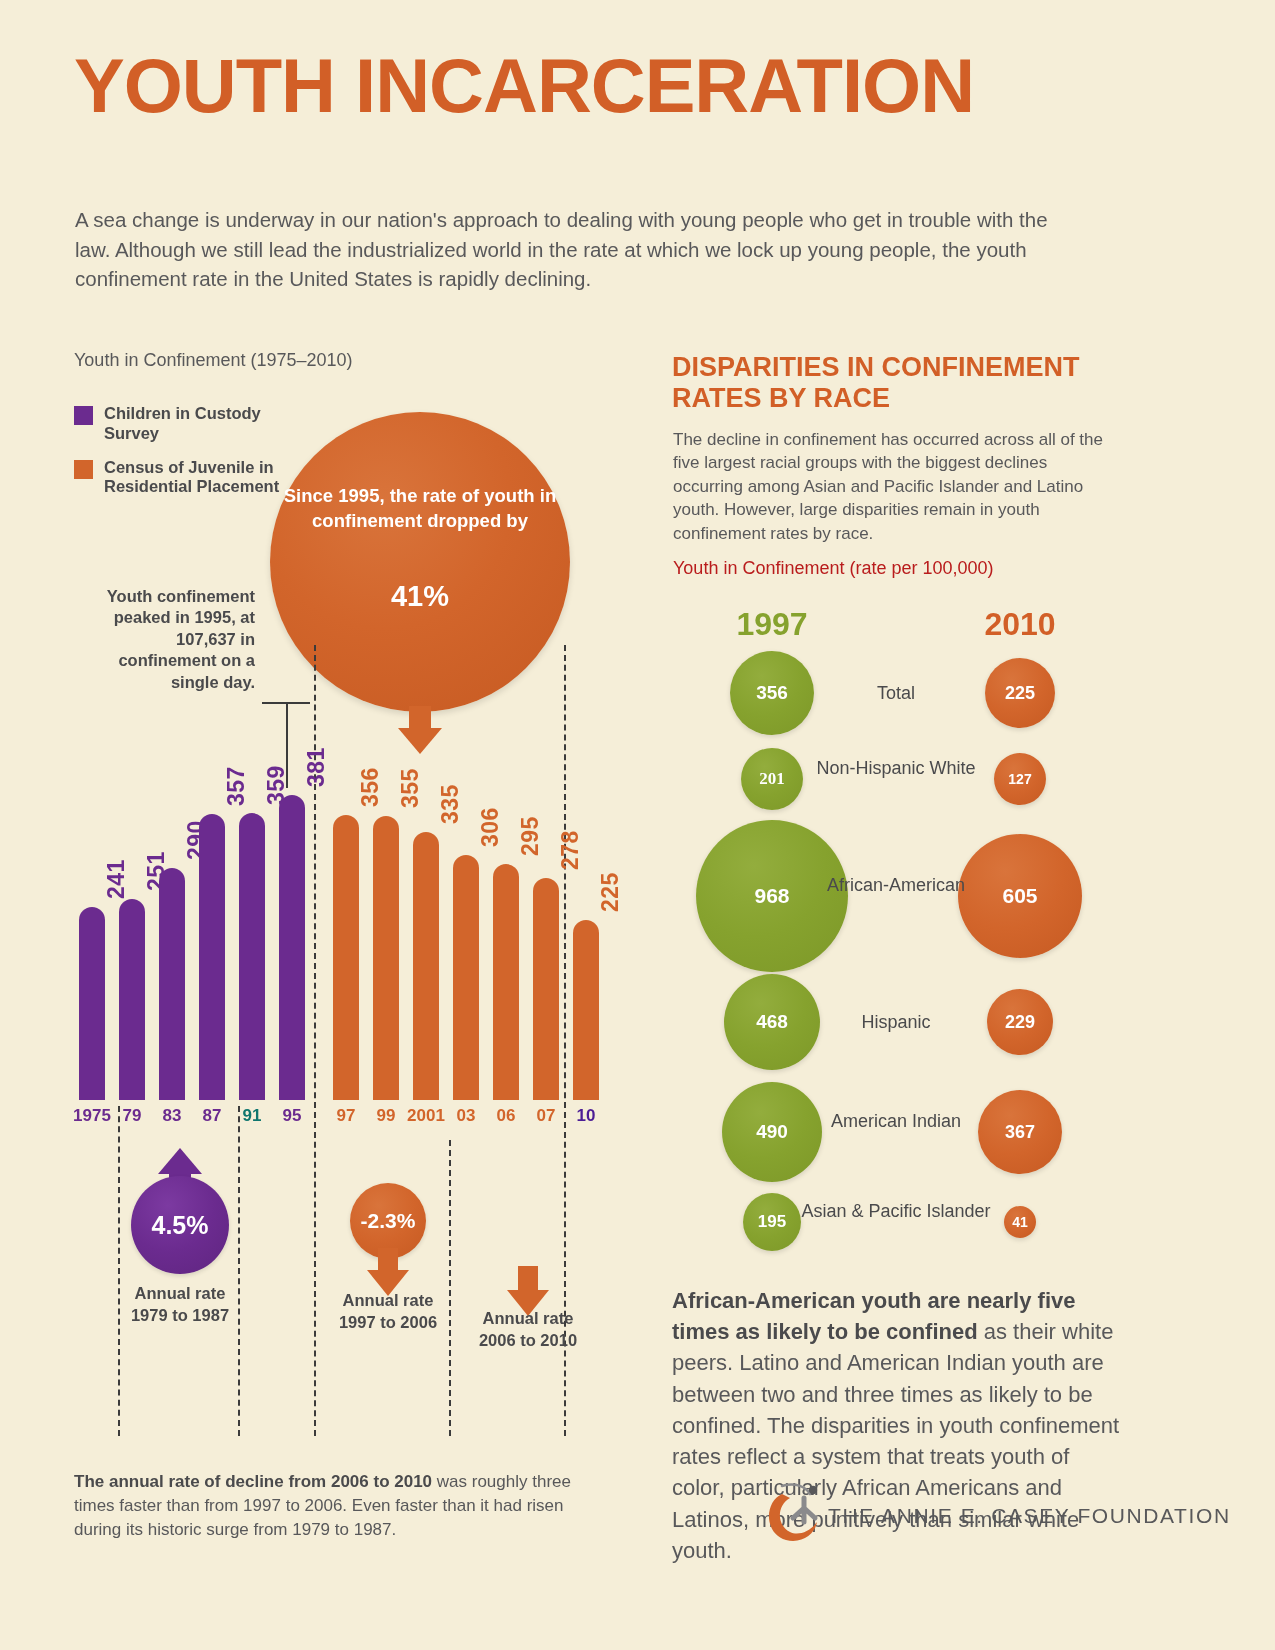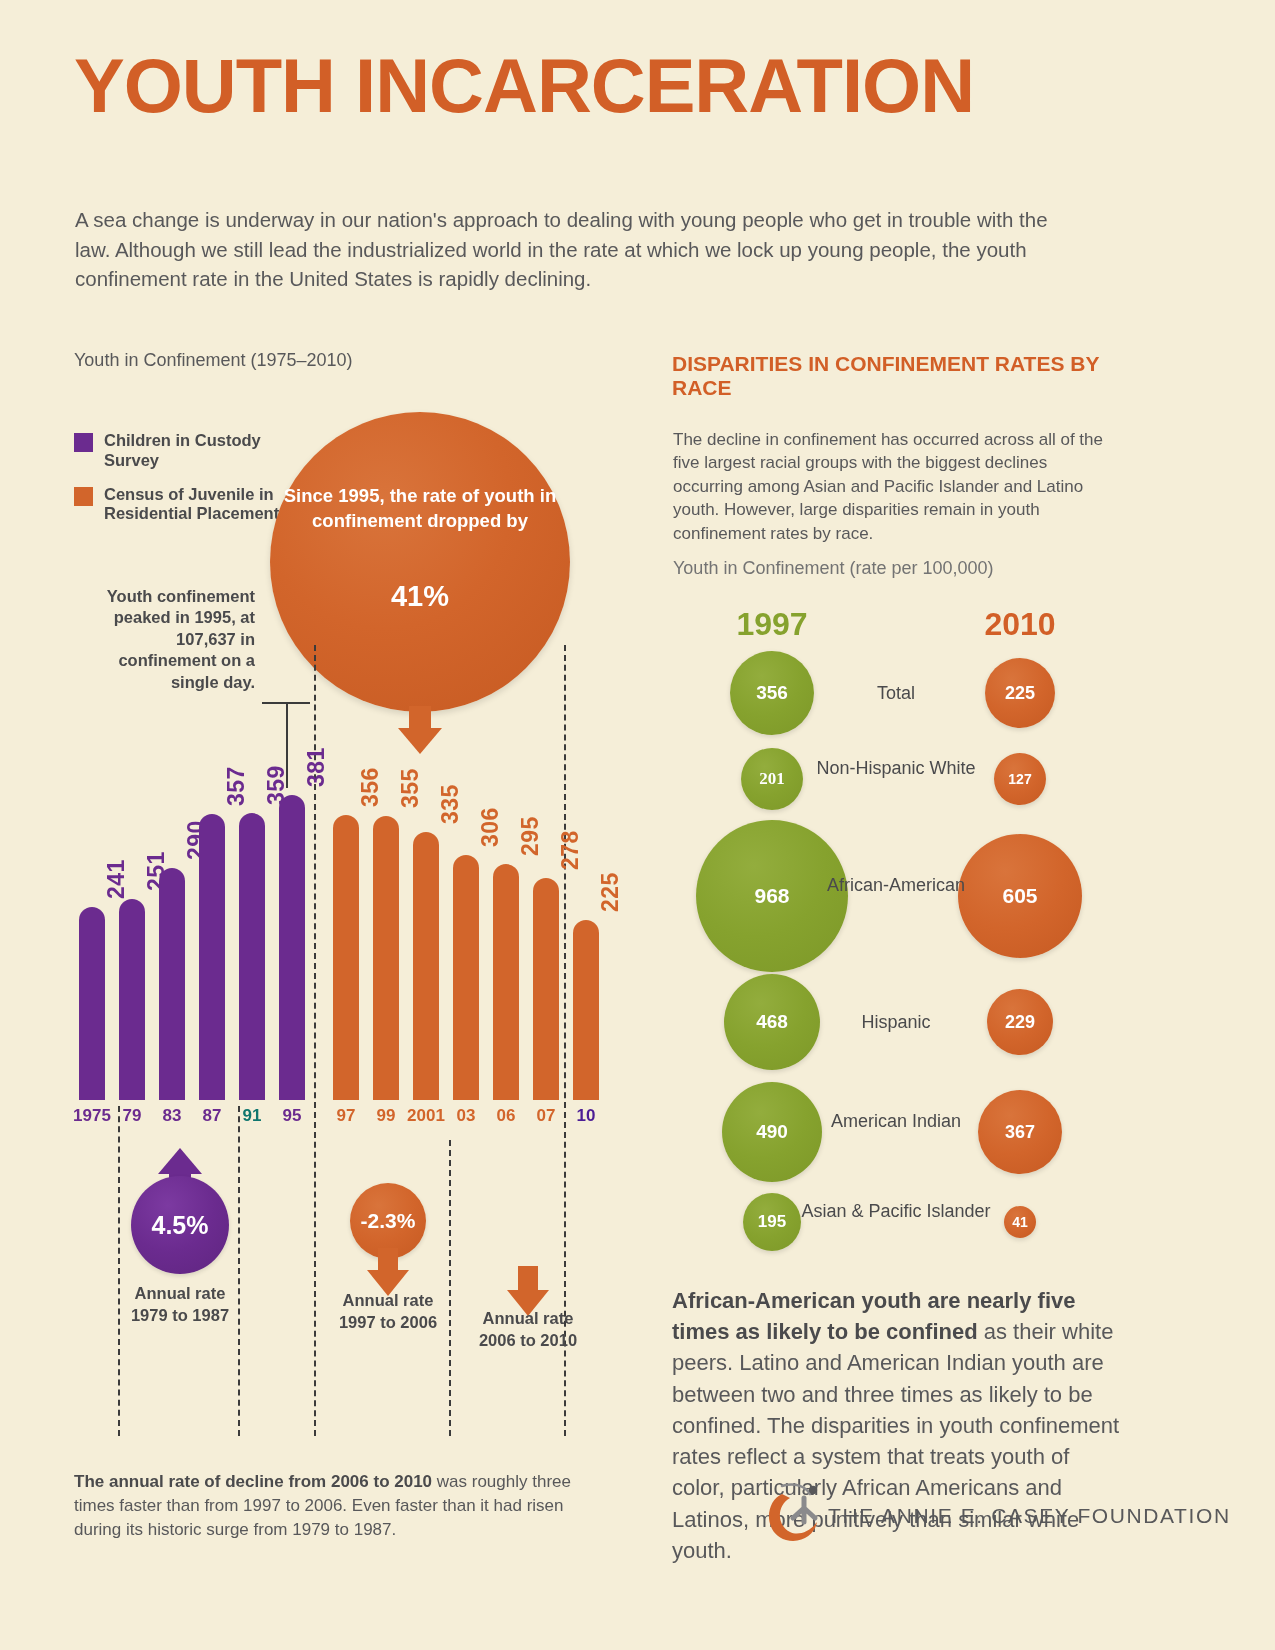--- a/index.html
+++ b/index.html
@@ -26,21 +26,21 @@
   #intro {
     position:absolute; left:75px; top:205px; width:990px;
     font-size:20.5px; line-height:1.45; color:#58585a;
   }
 
   
   #left-caption {
     position:absolute; left:74px; top:350px;
     font-size:18px; color:#58585a;
   }
-  .legend { position:absolute; left:74px;margin-top:27px; }
+  .legend { position:absolute; left:74px; }
   .legend-row { display:flex; align-items:flex-start; margin-bottom:14px; }
   .swatch { width:19px; height:19px; flex:0 0 19px; margin-right:11px; margin-top:2px; }
   .legend-label { font-size:16.5px; font-weight:bold; color:#4a4a4c; line-height:1.2; max-width:180px; }
 
   
   #balloon {
     position:absolute; left:270px; top:412px;
     width:300px; height:300px; border-radius:50%;
     background:radial-gradient(circle at 38% 30%, #d9743b 0%, #d2652b 45%, #c65a22 100%);
     box-shadow:0 3px 6px rgba(0,0,0,0.12);
@@ -118,29 +118,29 @@
 
   #footnote-left {
     position:absolute; left:74px; top:1470px; width:520px;
     font-size:17px; line-height:1.42; color:#58585a;
   }
   #footnote-left b { color:#4a4a4c; }
 
   
   #right-title {
     position:absolute; left:672px; top:352px; width:470px;
-    font-size:21px; font-weight:bold; color:#d25f27; line-height:1.16;
+    font-size:27px; font-weight:bold; color:#d25f27; line-height:1.16;
   }
   #right-intro {
     position:absolute; left:673px; top:428px; width:440px;
     font-size:17px; line-height:1.38; color:#58585a;
   }
   #right-caption {
     position:absolute; left:673px; top:558px;
-    font-size:18px; color:#737373;text-align:center;
+    font-size:18px; color:#b91c1c;text-align:center;
   }
   #hdr-1997, #hdr-2010 {
     position:absolute; top:606px; font-size:32px; font-weight:bold; text-align:center; width:160px;
   }
   #hdr-1997 { left:692px; color:#86a22e; }
   #hdr-2010 { left:940px; color:#d25f27; }
   .circle {
     position:absolute; border-radius:50%;
     display:flex; align-items:center; justify-content:center;
     color:#fff; font-weight:bold; box-shadow:0 2px 5px rgba(0,0,0,0.13);

